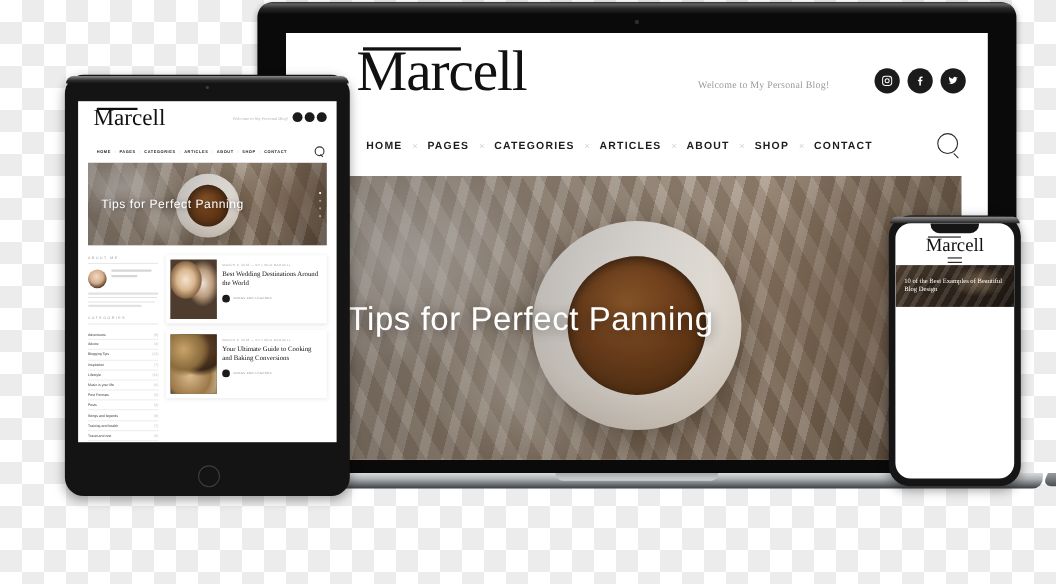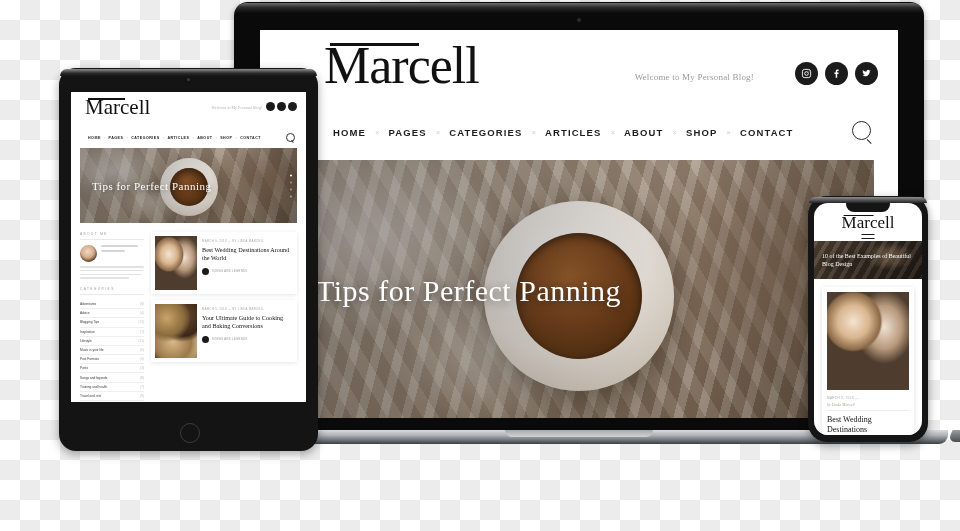--- a/index.html
+++ b/index.html
@@ -105,21 +105,21 @@
     box-shadow:inset 0 3px 10px rgba(0,0,0,.55);
   }
   .saucer{
     position:absolute;left:50%;top:54%;transform:translate(-50%,-50%);
     width:252px;height:252px;border-radius:50%;
     background:radial-gradient(circle at 40% 34%, rgba(255,255,255,.92) 0%, rgba(240,234,226,.8) 55%, rgba(200,190,177,.5) 80%, rgba(160,148,134,.18) 100%);
     z-index:-1;
   }
   .hero-title{
     position:absolute;left:32px;top:50%;transform:translateY(-50%);
-    font-family:Liberation Serif, serif;font-size:30px;color:#fff;letter-spacing:.5px;
+    font-family:Liberation Sans, sans-serif;font-size:30px;color:#fff;letter-spacing:.5px;
     text-shadow:0 2px 10px rgba(0,0,0,.45);white-space:nowrap;
   }
   .hero-dots{position:absolute;right:14px;top:50%;transform:translateY(-50%);display:flex;flex-direction:column;gap:14px;}
   .hero-dots i{width:5px;height:5px;border-radius:50%;background:rgba(255,255,255,.45);display:block;}
   .hero-dots i.on{background:#fff;}
 
   
   .tablet{position:absolute;left:59px;top:68px;width:259px;height:383px;}
   .tab-body{
     position:absolute;inset:0;background:#141414;border-radius:17px;
@@ -474,22 +474,15 @@
           <i></i>
           <i></i>
         </div>
       </div>
 
       <div class="ph-hero">
         <div class="bg"></div>
         <div class="txt">10 of the Best Examples of Beautiful Blog Design</div>
       </div>
 
-      <div class="ph-card">
-        <div class="ph-img"></div>
-        <div class="ph-meta">MARCH 9, 2018 —</div>
-        <div class="ph-by">by Linda Marcell</div>
-        <div class="ph-rule"></div>
-        <div class="ph-title">Best Wedding Destinations</div>
-      </div>
     </div>
   </div>
 </div>
 
 </body></html>

